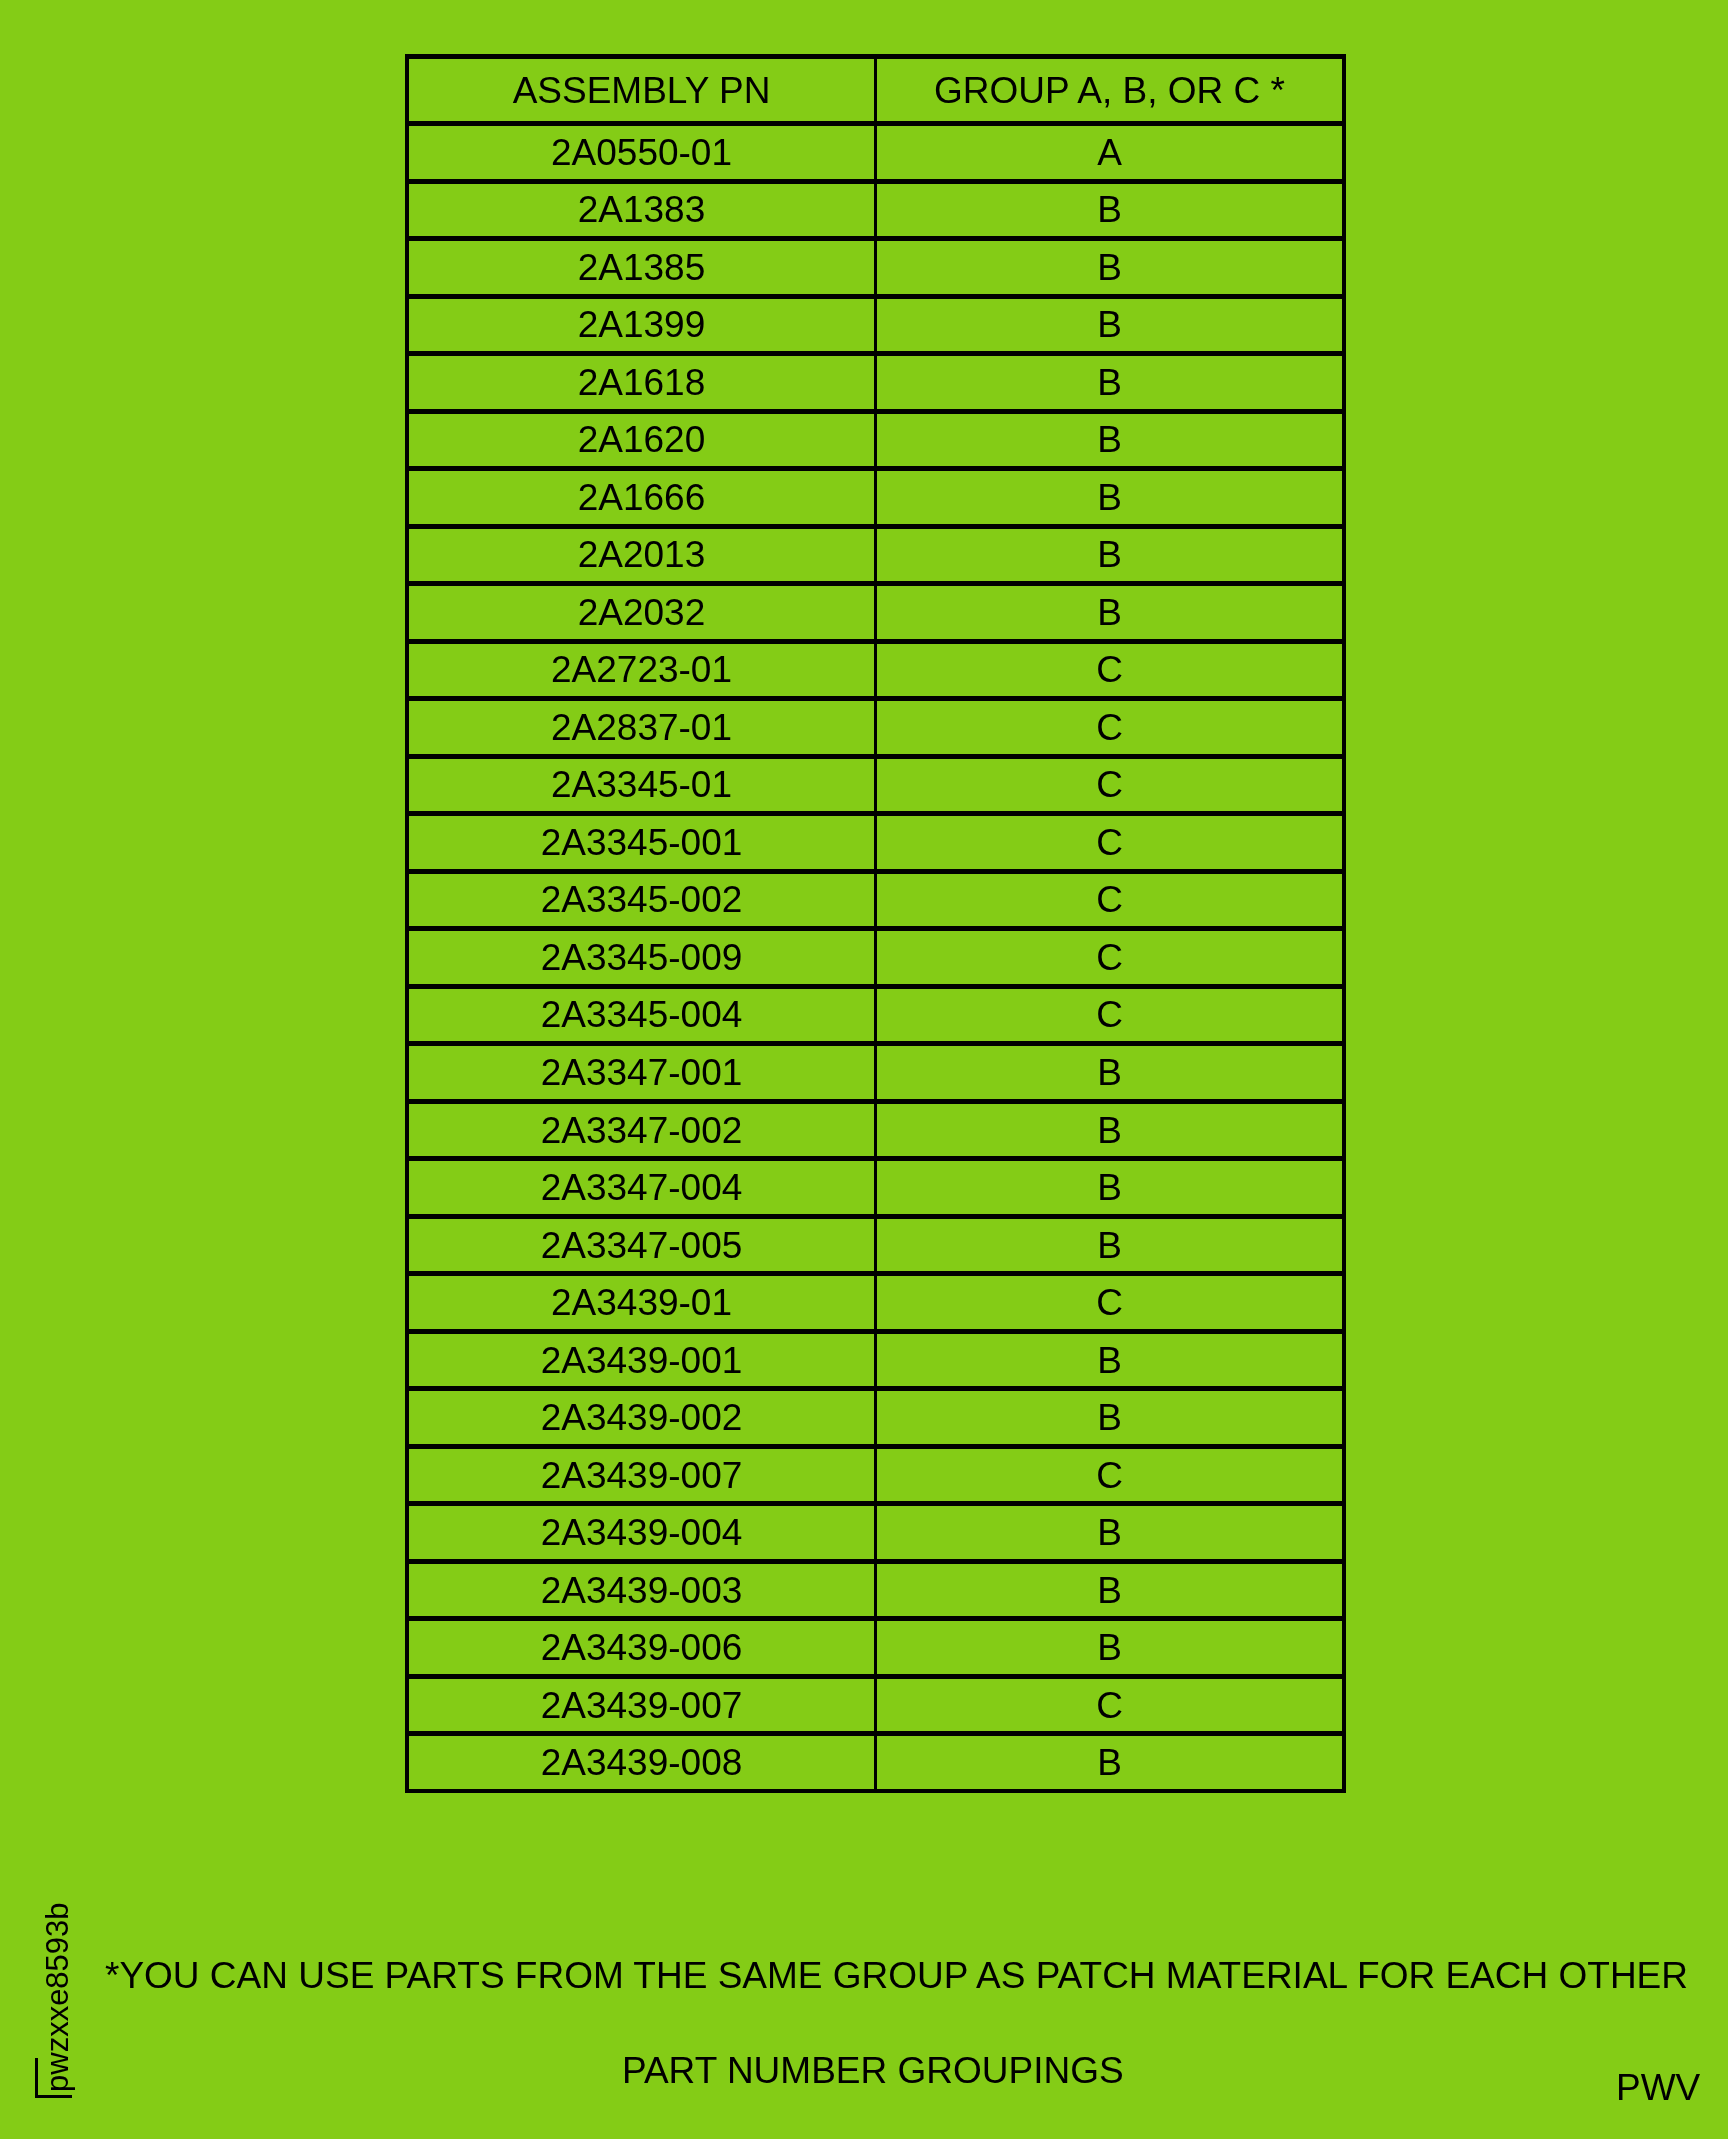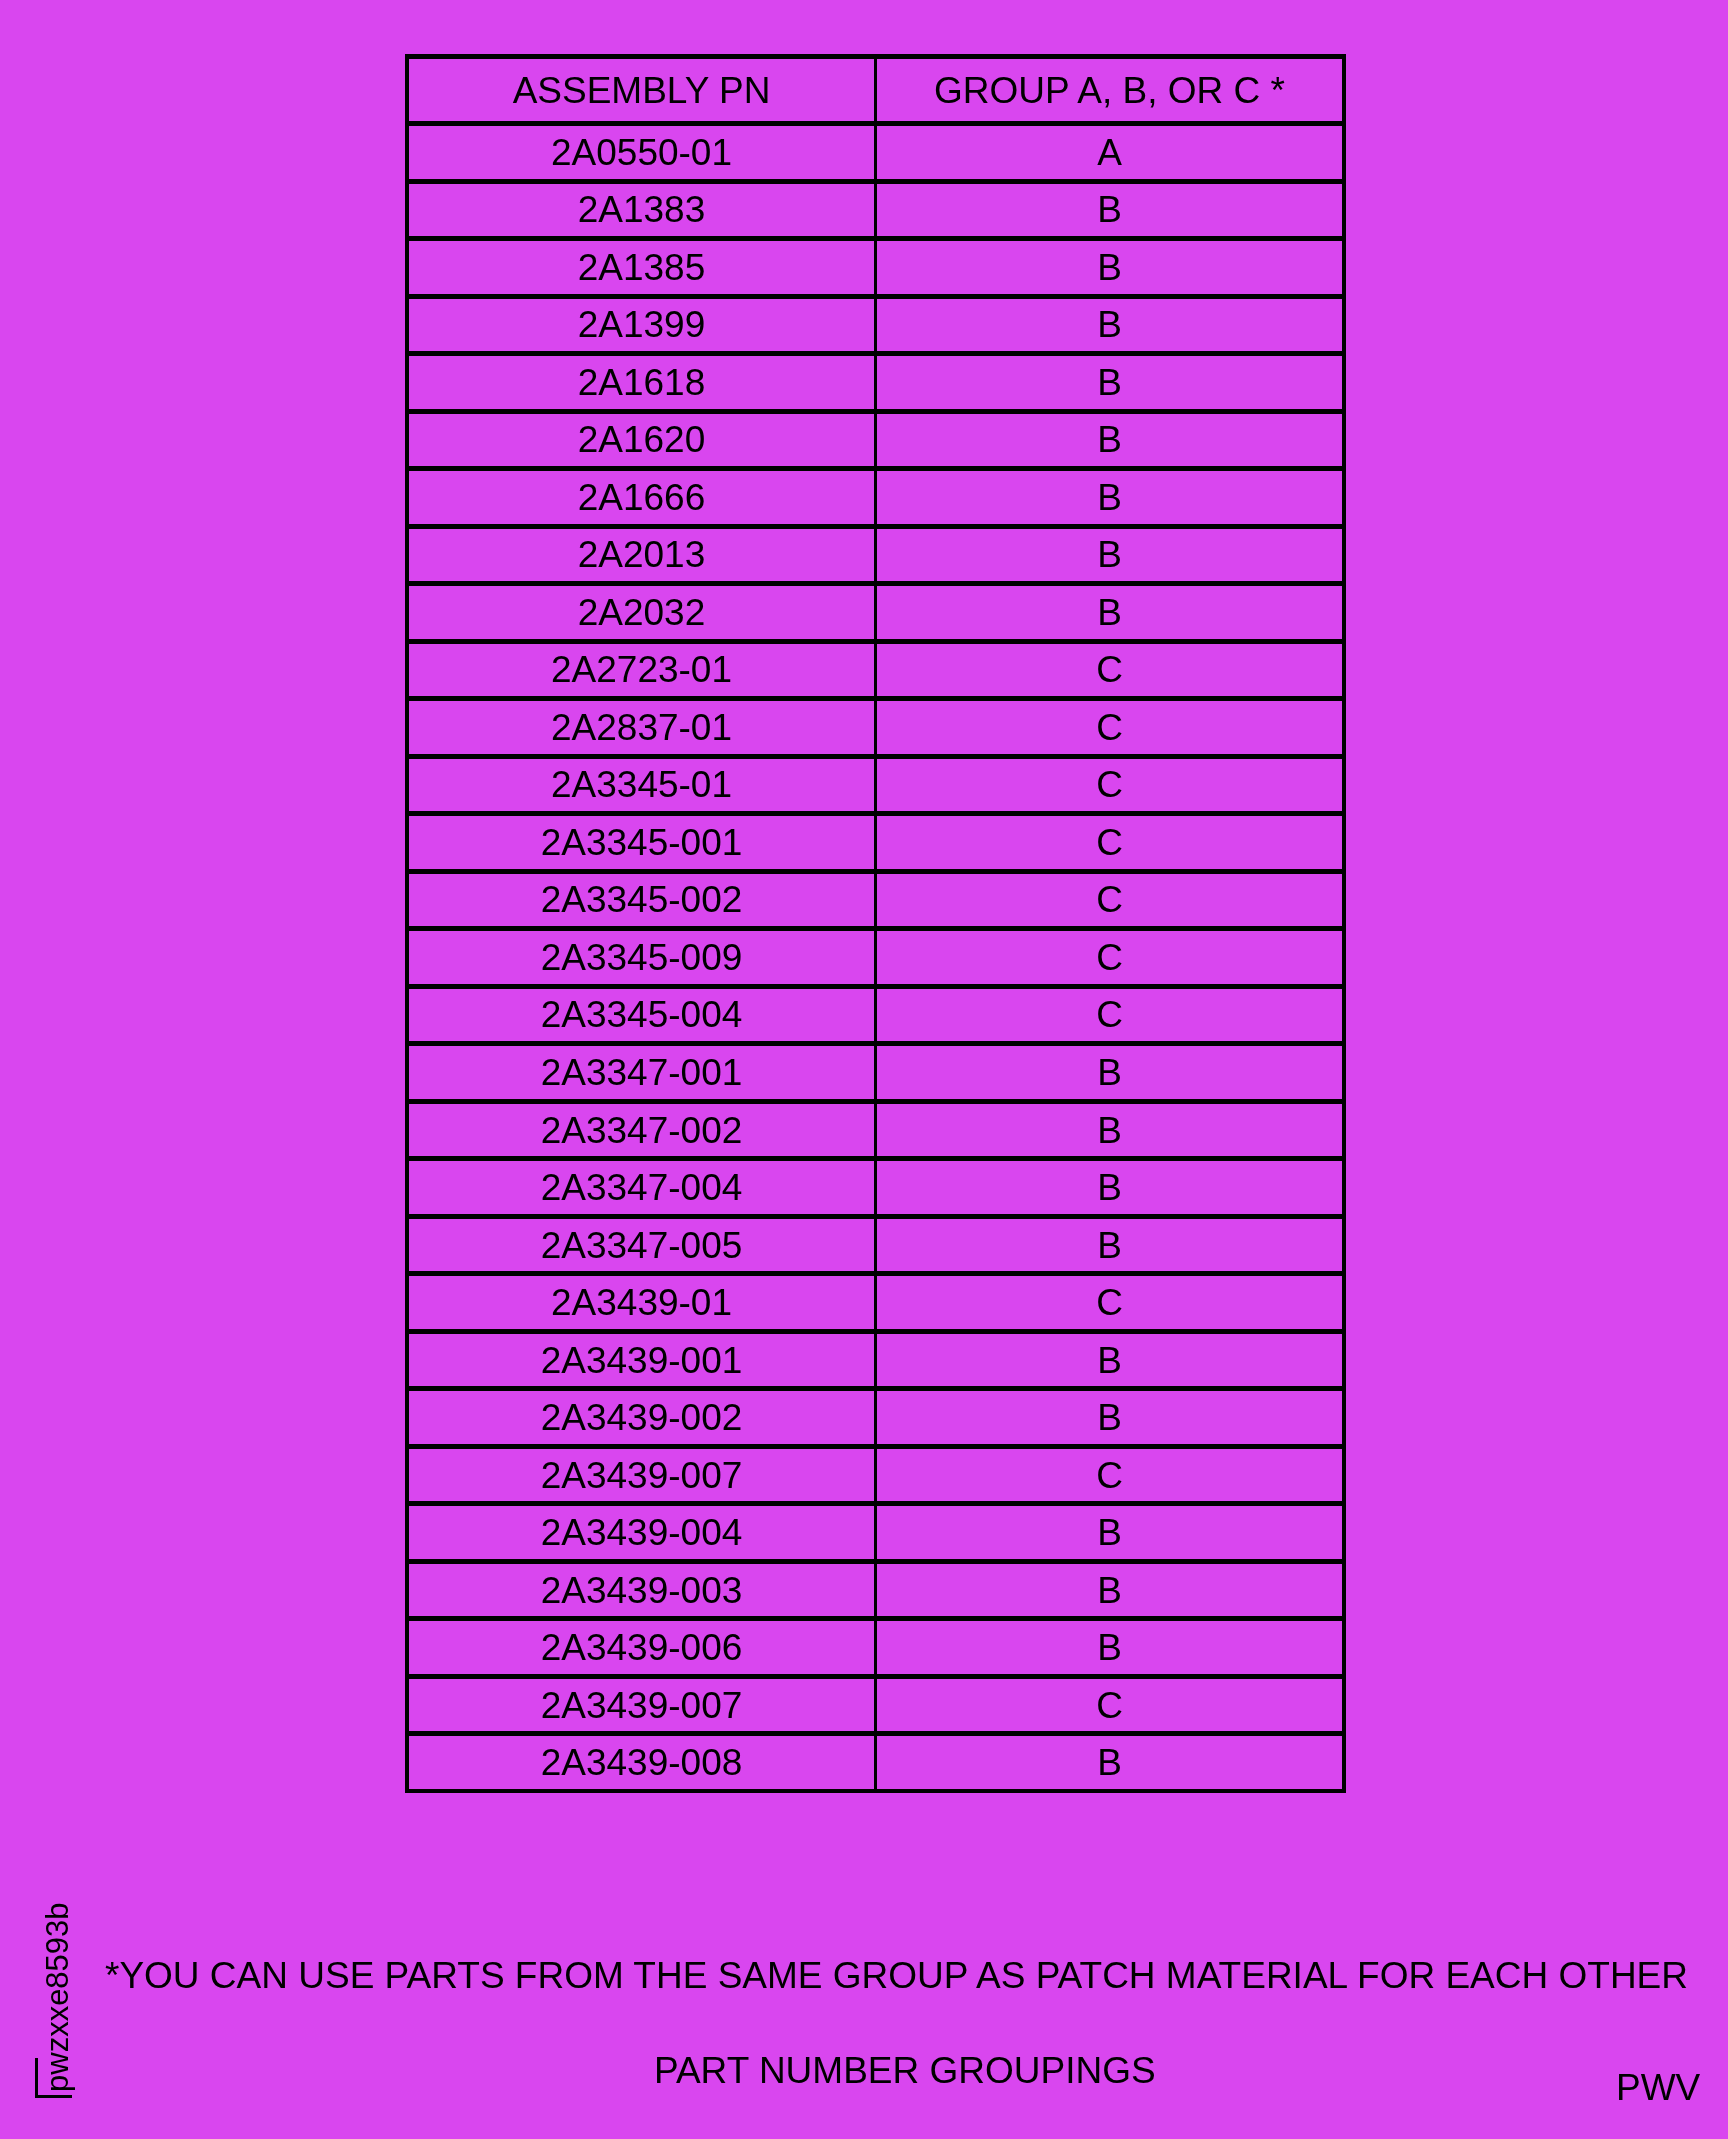--- a/index.html
+++ b/index.html
@@ -11,21 +11,21 @@
     position: relative;
     width: 1728px;
     height: 2140px;
     font-family: "Liberation Sans", "DejaVu Sans", sans-serif;
     color: #000000;
     overflow: hidden;
   }
   .page {
     position: absolute;
     inset: 0;
-    background: #d946ef;
+    background: #84cc16;
   }
   table.parts {
     position: absolute;
     left: 405px;
     top: 54px;
     width: 941px;
     height: 1739px;
     border-collapse: collapse;
     table-layout: fixed;
     border: 4.6px solid #000;
@@ -53,21 +53,20 @@
     line-height: 1;
     white-space: nowrap;
   }
   .caption {
     position: absolute;
     left: 622px;
     top: 2052px;
     font-size: 37px;
     line-height: 1;
     white-space: nowrap;
-    margin-left: 32px;
   }
   .page-code {
     position: absolute;
     left: 1616px;
     top: 2069px;
     font-size: 37px;
     line-height: 1;
     white-space: nowrap;
   }
   .side-code {

